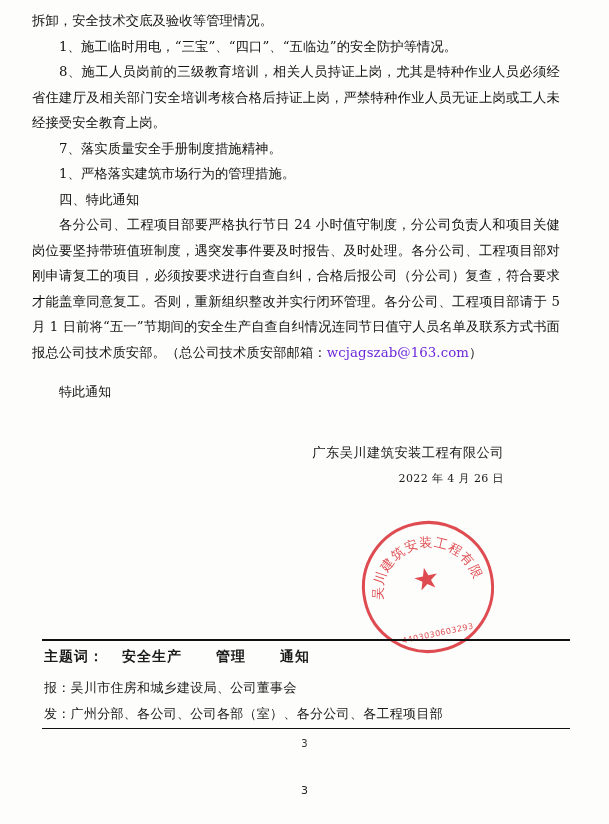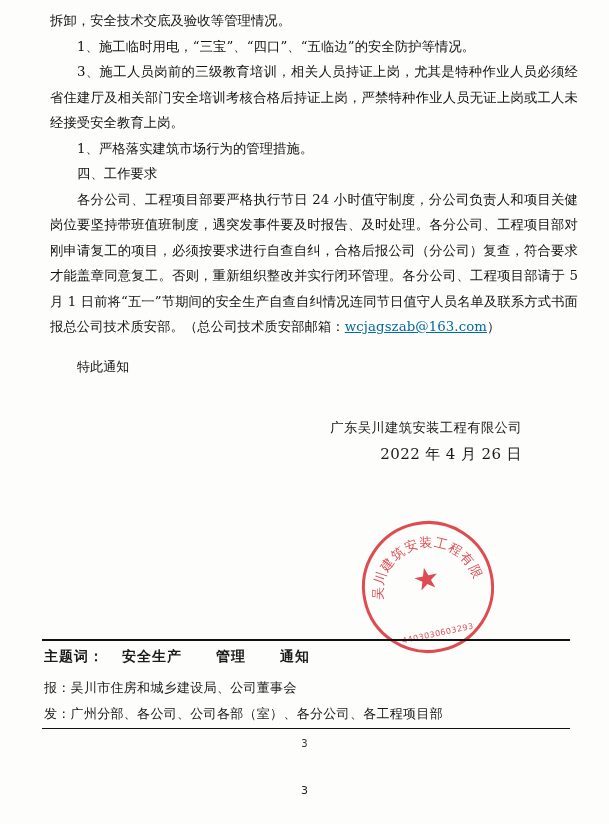--- a/index.html
+++ b/index.html
@@ -18,40 +18,39 @@
   .page {
     position: absolute;
     left: 0;
     top: 0;
     width: 609px;
     height: 824px;
     background: #fdfdfc;
   }
   .doc-body {
     position: absolute;
-    left: 50px;
+    left: 32px;
     top: 8px;
     width: 528px;
   }
   .para {
     font-family: "DejaVu Serif", serif;
     font-size: 13.3px;
     line-height: 25.5px;
     color: #121212;
     text-align: justify;
     letter-spacing: 0.1px;
     margin: 0;
     padding: 0;
   }
   .indent2 {
     text-indent: 27px;
   }
   .email-link {
-    text-decoration: underline;
-    color: #0369a1;
+    color: #6d28d9;
   }
   .notice-line {
     font-family: "DejaVu Serif", serif;
     font-size: 13px;
     line-height: 25px;
     text-indent: 27px;
     margin-top: 14px;
   }
   .signature-block {
     margin-top: 36px;
@@ -59,21 +58,21 @@
     padding-right: 56px;
   }
   .sig-company {
     font-family: "DejaVu Serif", serif;
     font-size: 13.3px;
     line-height: 26px;
     letter-spacing: 0.4px;
   }
   .sig-date {
     font-family: "DejaVu Serif", serif;
-    font-size: 15px;
+    font-size: 11px;
     line-height: 26px;
     letter-spacing: 0.4px;
   }
   
   .seal {
     position: absolute;
     left: 362px;
     top: 521px;
     width: 126px;
     height: 126px;
@@ -178,26 +177,27 @@
 <body>
 
 <div class="page">
 
   <div class="doc-body">
 
     <p class="para">拆卸，安全技术交底及验收等管理情况。</p>
 
     <p class="para indent2">1、施工临时用电，“三宝”、“四口”、“五临边”的安全防护等情况。</p>
 
-    <p class="para indent2">3、施工人员岗前的三级教育培训，相关人员持证上岗，尤其是特种作业人员必须经省住建厅及相关部门安全培训考核合格后持证上岗，严禁特种作业人员无证上岗或工人未经接受安全教育上岗。</p>
-
+    <p class="para indent2">8、施工人员岗前的三级教育培训，相关人员持证上岗，尤其是特种作业人员必须经省住建厅及相关部门安全培训考核合格后持证上岗，严禁特种作业人员无证上岗或工人未经接受安全教育上岗。</p>
+
+    <p class="para indent2">7、落实质量安全手册制度措施精神。</p>
 
     <p class="para indent2">1、严格落实建筑市场行为的管理措施。</p>
 
-    <p class="para indent2">四、工作要求</p>
+    <p class="para indent2">四、特此通知</p>
 
     <p class="para indent2"><span>各分公司、工程项目部要严格执行节日 24 小时值守制度，分公司负责人和项目关健岗位要坚持带班值班制度，遇突发事件要及时报告、及时处理。各分公司、工程项目部对刚申请复工的项目，必须按要求进行自查自纠，合格后报公司（分公司）复查，符合要求才能盖章同意复工。否则，重新组织整改并实行闭环管理。各分公司、工程项目部请于 5 月 1 日前将“五一”节期间的安全生产自查自纠情况连同节日值守人员名单及联系方式书面报总公司技术质安部。（总公司技术质安部邮箱：</span><span class="email-link">wcjagszab@163.com</span><span>）</span></p>
 
     <p class="para notice-line">特此通知</p>
 
     <div class="signature-block">
       <div class="sig-company">广东吴川建筑安装工程有限公司</div>
       <div class="sig-date">2022 年 4 月 26 日</div>
     </div>
 

